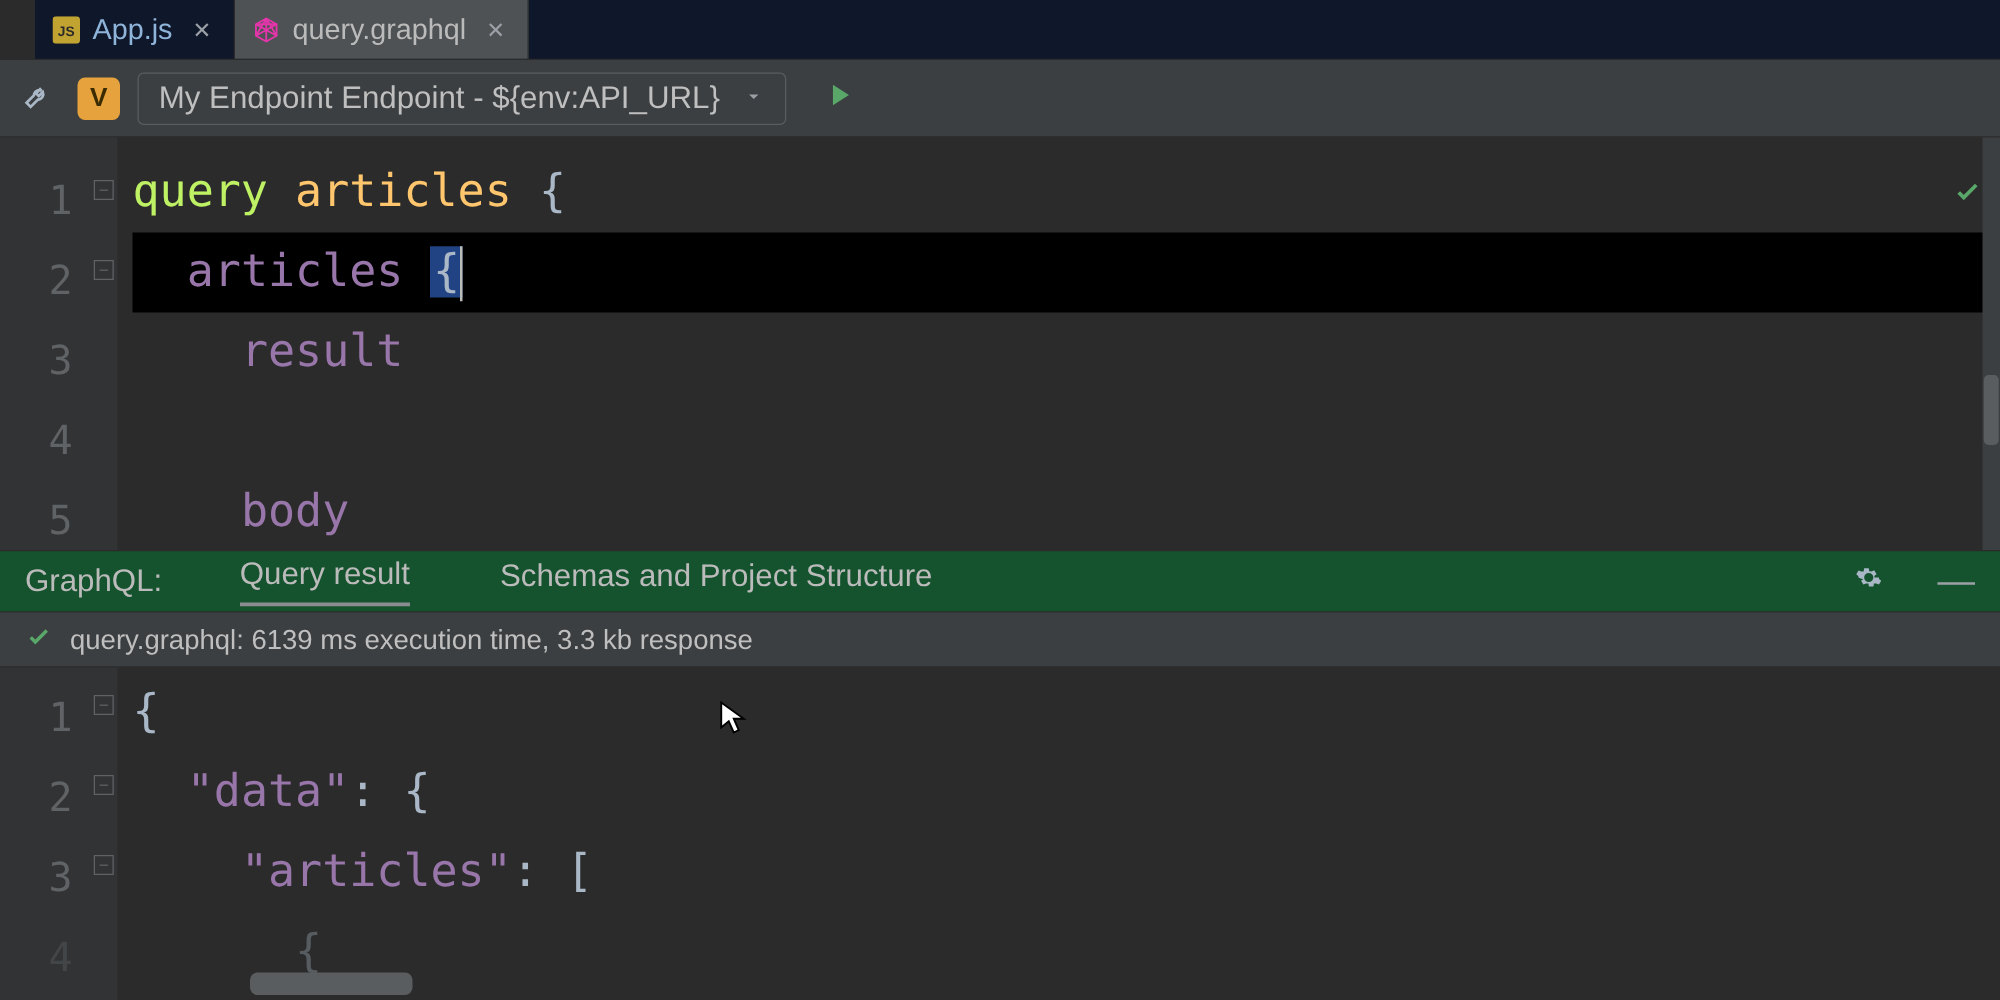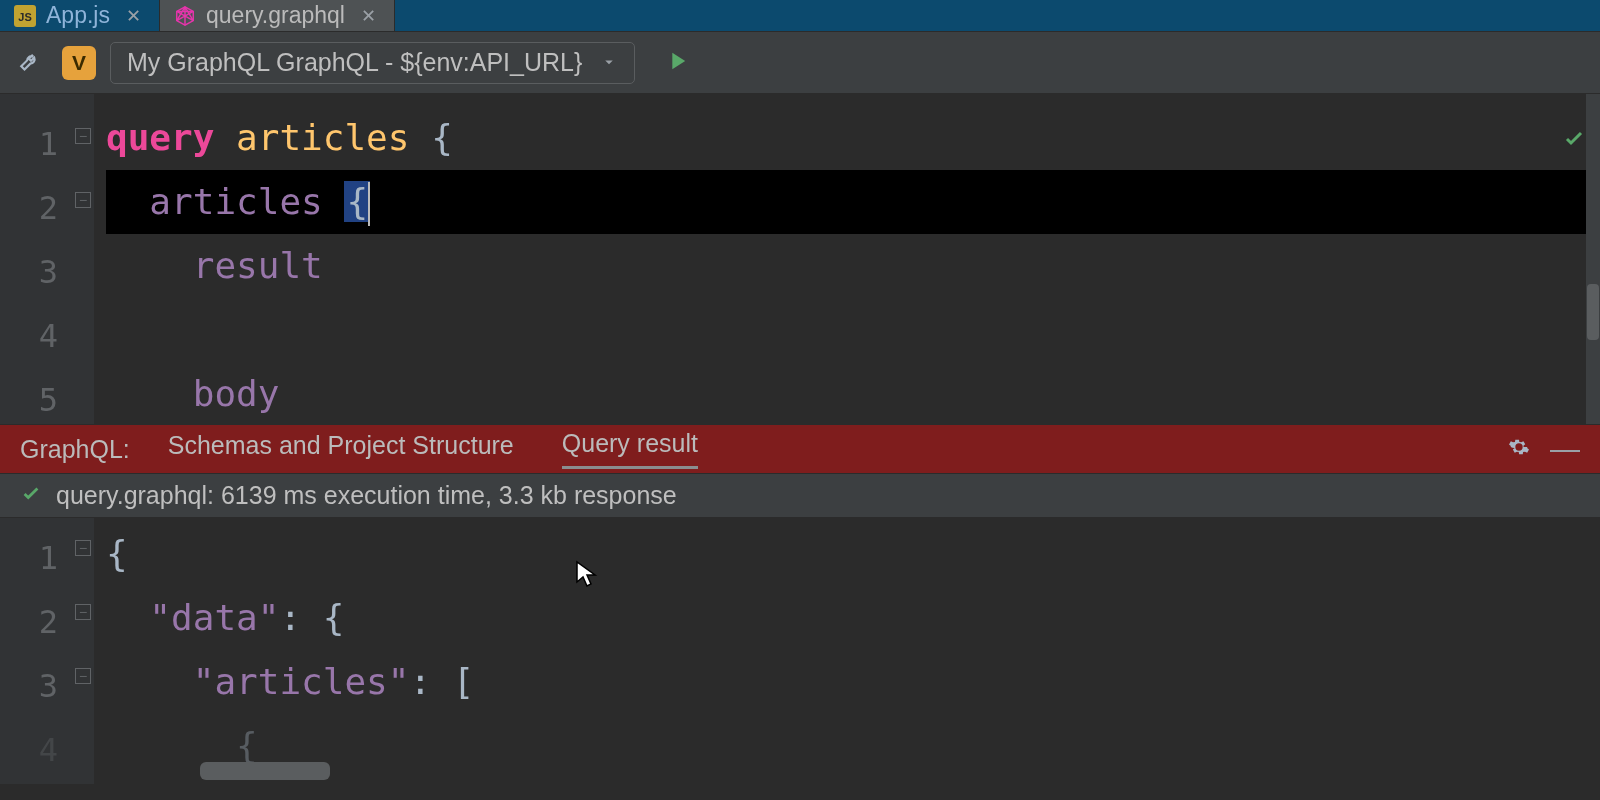--- a/index.html
+++ b/index.html
@@ -1,57 +1,57 @@
 <!DOCTYPE html>
 <html><head>
 <meta charset="utf-8">
 <style>
   * { margin:0; padding:0; box-sizing:border-box; }
   html,body { width:1600px; height:800px; background:#2b2b2b; font-family:"Segoe UI",Arial,sans-serif; overflow:hidden; color:#bbb; }
   
-  .tabbar { height:32px; background:#0c4a6e; display:flex; align-items:stretch; border-bottom:1px solid #2b2b2b;}
+  .tabbar { height:48px; background:#0f172a; display:flex; align-items:stretch; border-bottom:1px solid #2b2b2b;margin-left:28px;}
   .tab { display:flex; align-items:center; gap:10px; padding:0 18px 0 14px; font-size:23px; color:#8fb4d9; border-right:1px solid #2b2b2b; cursor:pointer;}
   .tab.active { background:#4e5254; color:#bbb;justify-content:center; }
   .tab .close { font-size:18px; color:#9aa0a6; margin-left:6px;}
   .tabicon { width:22px; height:22px; display:inline-flex; align-items:center; justify-content:center;}
   
   .toolbar { height:62px; background:#3c3f41; display:flex; align-items:center; gap:14px; padding:0 14px; border-bottom:1px solid #2b2b2b;}
   .iconbtn { width:34px; height:34px; display:flex; align-items:center; justify-content:center; cursor:pointer; color:#a9b7c6;}
   .env-v { width:34px; height:34px; background:#e6a23c; border-radius:6px; display:flex; align-items:center; justify-content:center; color:#3b2b00; font-weight:bold; font-size:21px;}
   .endpoint { flex:0 0 auto; display:flex; align-items:center; height:42px; background:#3c3f41; border:1px solid #5a5d5f; border-radius:5px; padding:0 16px; gap:18px; color:#bfbfbf; font-size:25px;}
   .endpoint .caret { color:#9aa0a6; }
   .runbtn { margin-left:14px; color:#59a869; cursor:pointer;}
   
   .editor { height:330px; display:flex; position:relative; background:#2b2b2b;}
   .gutter { width:72px; background:#313335; color:#606366; font-family:Menlo,Consolas,monospace; font-size:32px; text-align:right; padding:18px 14px 0 0; line-height:64px;}
   .foldstrip { width:22px; background:#313335; padding-top:28px;}
   .foldstrip .mark { height:64px; display:flex; align-items:flex-start; justify-content:center; color:#606366;}
   .foldbox { width:16px; height:16px; border:1px solid #606366; display:flex; align-items:center; justify-content:center; font-size:14px; line-height:0; margin-top:6px;}
   .code { flex:1; font-family:Menlo,Consolas,monospace; font-size:36px; line-height:64px; padding:12px 0 0 12px; position:relative;}
   .code .row { height:64px; white-space:pre;}
   .code .active-line { background:#000000;}
-  .kw { color:#ec4899;font-weight:bold; }
+  .kw { color:#bef264; }
   .name { color:#ffc66d; }
   .field { color:#9876aa; }
   .brace { color:#a9b7c6; }
   .str { color:#9876aa; }
   .cursor-caret { display:inline-block; width:2px; height:44px; background:#bbbbbb; vertical-align:middle; margin-left:-2px;}
   .caret-sel { background:#214283; padding:0 2px;}
   .check { position:absolute; top:12px; right:14px; color:#59a869;}
   .editor .sidescroll { position:absolute; right:0; top:0; bottom:0; width:14px; background:#3c3f41;}
   .editor .thumb { position:absolute; right:1px; top:190px; width:12px; height:56px; background:#5a5d5f; border-radius:4px;}
   
-  .panelhdr { height:50px; background:#7f1d1d; display:flex; align-items:center; padding:0 20px; font-size:25px; color:#bbbbbb; border-top:1px solid #2b2b2b; border-bottom:1px solid #2b2b2b;}
+  .panelhdr { height:50px; background:#14532d; display:flex; align-items:center; padding:0 20px; font-size:25px; color:#bbbbbb; border-top:1px solid #2b2b2b; border-bottom:1px solid #2b2b2b;gap:24px;}
   .panelhdr .title { color:#bbbbbb; margin-right:38px;}
   .panelhdr .tab2 { margin-right:48px; cursor:pointer; padding-bottom:8px;}
   .panelhdr .tab2.active { border-bottom:3px solid #8a8d8f;}
   .panelhdr .spacer { flex:1;}
   .panelhdr .ctl { margin-left:20px; color:#9aa0a6; cursor:pointer;}
   
-  .status { height:44px; background:#3c3f41; display:flex; align-items:center; gap:14px; padding:0 20px; font-size:25px; color:#bfbfbf; border-bottom:1px solid #2b2b2b;}
+  .status { height:44px; background:#3c3f41; display:flex; align-items:center; gap:14px; padding:0 20px; font-size:22px; color:#bfbfbf; border-bottom:1px solid #2b2b2b;}
   
   .result { height:266px; display:flex; background:#2b2b2b; position:relative;}
   .result .gutter { padding-top:8px;}
   .result .foldstrip { padding-top:16px;}
   .result .code { padding-top:4px;}
   .cursor-arrow { position:absolute; left:575px; top:560px; pointer-events:none;}
   .hscroll { position:absolute; left:200px; bottom:4px; width:130px; height:18px; background:#5a5d5f; border-radius:6px;}
 </style>
 </head>
 <body>
@@ -84,21 +84,21 @@
 <div class="toolbar">
   <div class="iconbtn">
     <svg width="26" height="26" viewBox="0 0 24 24" fill="none" stroke="#a9b7c6" stroke-width="2">
         <path d="M14 6a4 4 0 0 0-5.6 3.6L3 15l3 3 5.4-5.4A4 4 0 0 0 15 7l-3 3-2-2 3-3z"></path>
       </svg>
   </div>
   <div class="env-v">
     <span>V</span>
   </div>
   <div class="endpoint">
-    <span>My GraphQL GraphQL - ${env:API_URL}</span>
+    <span>My Endpoint Endpoint - ${env:API_URL}</span>
     <span class="caret">
       <svg width="18" height="18" viewBox="0 0 24 24" fill="#9aa0a6">
           <path d="M7 10l5 5 5-5z"></path>
         </svg>
     </span>
   </div>
   <div class="runbtn">
     <svg width="28" height="28" viewBox="0 0 24 24" fill="#59a869">
         <path d="M8 5v14l11-7z"></path>
       </svg>
@@ -136,22 +136,22 @@
         </svg>
     </span>
   </div>
   <div class="sidescroll">
       <div class="thumb"></div>
     </div>
 </div>
 
 <div class="panelhdr">
   <span class="title">GraphQL:</span>
+  <span class="tab2 active">Query result</span>
   <span class="tab2">Schemas and Project Structure</span>
-  <span class="tab2 active">Query result</span>
   <span class="spacer"></span>
   <span class="ctl">
     <svg width="22" height="22" viewBox="0 0 24 24" fill="#a9b7c6">
         <path d="M12 8a4 4 0 1 0 0 8 4 4 0 0 0 0-8zm9 4a7 7 0 0 1-.1 1.2l2 1.6-2 3.4-2.4-1a7 7 0 0 1-2 .1l-.4 2.6h-4l-.4-2.6a7 7 0 0 1-2-.1l-2.4 1-2-3.4 2-1.6A7 7 0 0 1 3 12a7 7 0 0 1 .1-1.2l-2-1.6 2-3.4 2.4 1a7 7 0 0 1 2-.1L8 4h4l.4 2.6a7 7 0 0 1 2 .1l2.4-1 2 3.4-2 1.6c.1.4.2.8.2 1.3z"></path>
       </svg>
   </span>
   <span class="ctl" style="font-size:30px;">—</span>
 </div>
 
 <div class="status">

